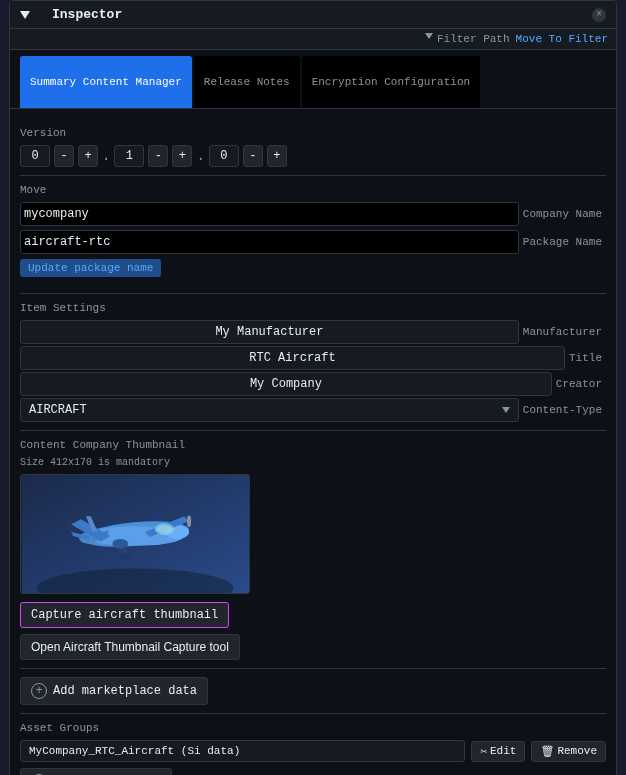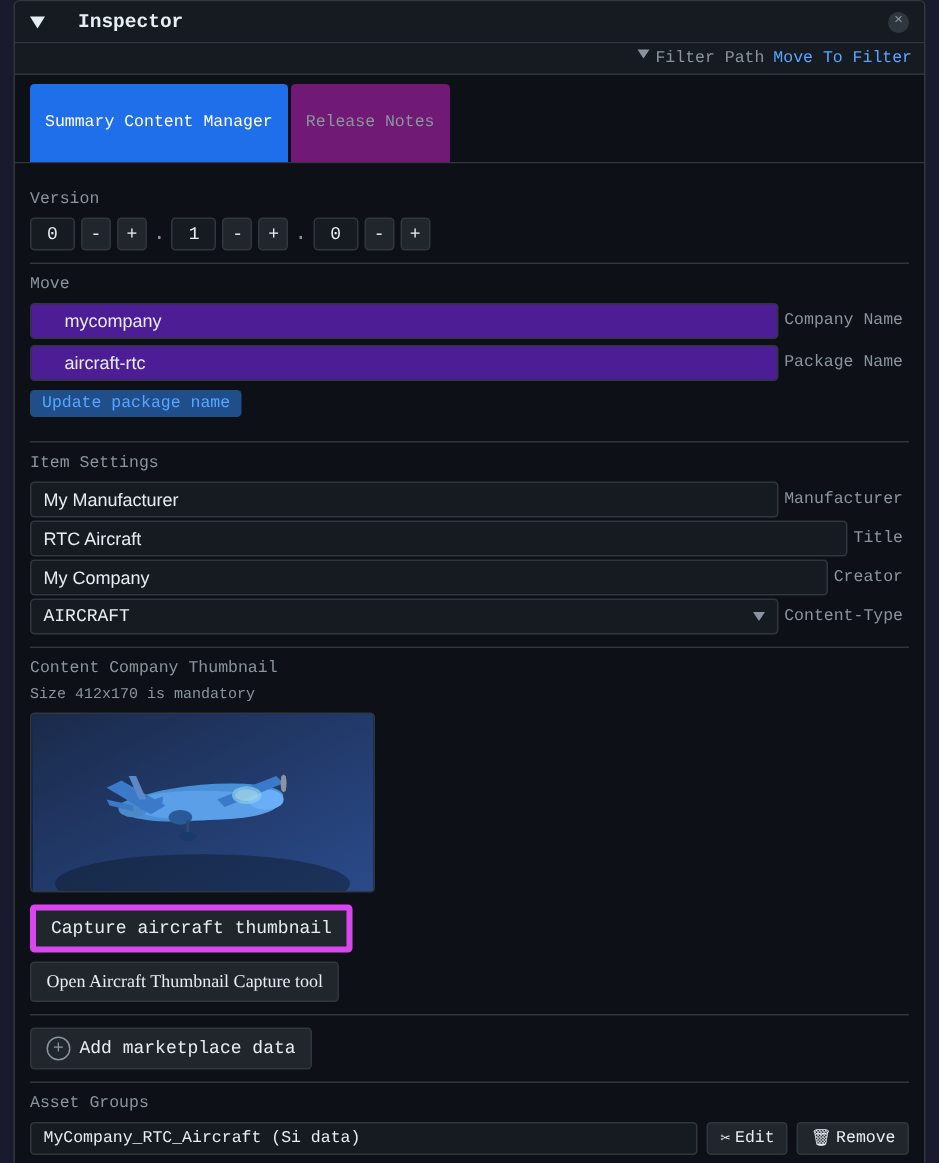--- a/index.html
+++ b/index.html
@@ -98,21 +98,21 @@
       cursor: pointer;
       border-radius: 3px 3px 0 0;
       border: none;
       font-family: inherit;
     }
     .tab.active {
       background: #1f6feb;
       color: #fff;
     }
     .tab.inactive {
-      background: #701a75;
+      background: #000000;
       color: #8b949e;
     }
     .content {
       padding: 10px;
       background: #0d1117;
       overflow-y: auto;
     }
     .section-label {
       font-size: 11px;
       color: #8b949e;
@@ -153,27 +153,27 @@
       color: #8b949e;
       font-size: 14px;
     }
     .name-grid {
       display: grid;
       grid-template-columns: 1fr auto;
       gap: 4px;
       margin-bottom: 4px;
     }
     .name-value {
-      background: #4c1d95;
-      border: 1px solid #30363d;
-      border-radius: 3px;
-      padding: 4px 22px;
-      font-size: 12px;
-      color: #e6edf3;
-      font-family: Liberation Sans, sans-serif;
+      background: #000000;
+      border: 1px solid #30363d;
+      border-radius: 3px;
+      padding: 4px 3px;
+      font-size: 12px;
+      color: #e6edf3;
+      font-family: Liberation Mono, monospace;
     }
     .name-type {
       font-size: 11px;
       color: #8b949e;
       display: flex;
       align-items: center;
       padding-right: 4px;
     }
     .update-btn {
       background: #1f4e8a;
@@ -198,21 +198,22 @@
       gap: 4px;
       margin-bottom: 2px;
     }
     .item-value {
       background: #161b22;
       border: 1px solid #30363d;
       border-radius: 3px;
       padding: 4px 8px;
       font-size: 12px;
       color: #e6edf3;
-      font-family: Liberation Sans, sans-serif;
+      font-family: Liberation Mono, monospace;
+      text-align: center;
     }
     .item-type {
       font-size: 11px;
       color: #8b949e;
       display: flex;
       align-items: center;
       padding-right: 4px;
     }
     .content-type-row {
       display: grid;
@@ -257,40 +258,40 @@
       position: relative;
       overflow: hidden;
       margin-bottom: 8px;
     }
     .airplane-svg {
       width: 100%;
       height: 100%;
     }
     .capture-btn {
       background: #21262d;
-      border: 4px solid #d946ef;
+      border: 1px solid #d946ef;
       border-radius: 3px;
       color: #e6edf3;
       font-size: 12px;
       padding: 5px 10px;
       cursor: pointer;
       font-family: inherit;
       display: block;
       margin-bottom: 6px;
       text-align: left;
     }
     .open-tool-btn {
       background: #21262d;
       border: 1px solid #30363d;
       border-radius: 3px;
       color: #e6edf3;
       font-size: 12px;
       padding: 5px 10px;
       cursor: pointer;
-      font-family: Liberation Serif, serif;
+      font-family: Liberation Sans, sans-serif;
       display: block;
       margin-bottom: 8px;
       text-align: center;
     }
     .marketplace-section {
       margin-top: 8px;
     }
     .add-btn {
       display: flex;
       align-items: center;
@@ -382,20 +383,21 @@
     <div class="filter-label">
       <div class="filter-triangle"></div>
       <span>Filter Path</span>
     </div>
     <button class="move-to-filter-btn">Move To Filter</button>
   </div>
 
   <div class="tabs">
     <button class="tab active">Summary Content Manager</button>
     <button class="tab inactive">Release Notes</button>
+    <button class="tab inactive">Encryption Configuration</button>
   </div>
 
   <div class="content">
 
     
     <div class="section-label">Version</div>
     <div class="version-row">
       <div class="version-box">0</div>
       <button class="version-btn">-</button>
       <button class="version-btn">+</button>

